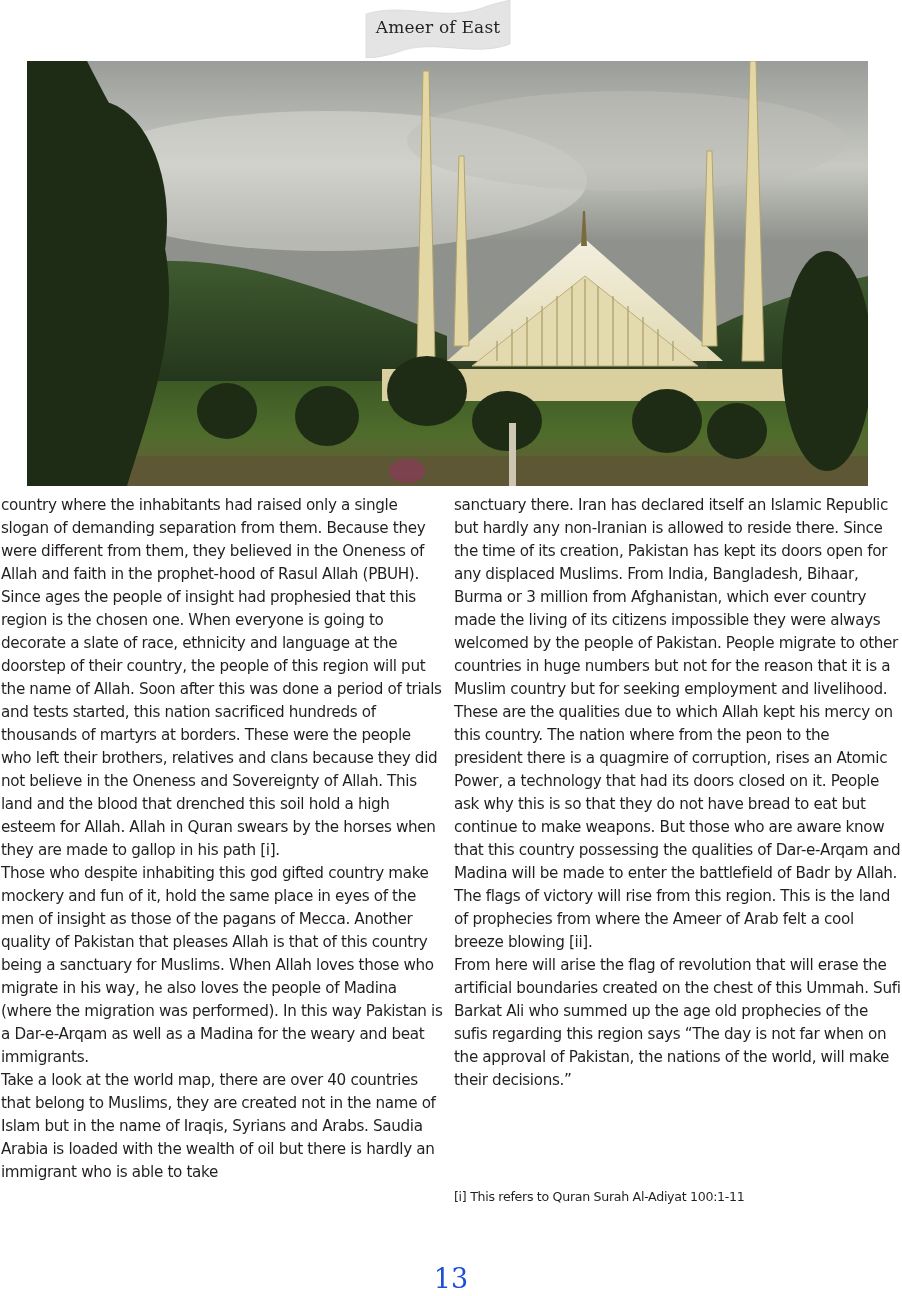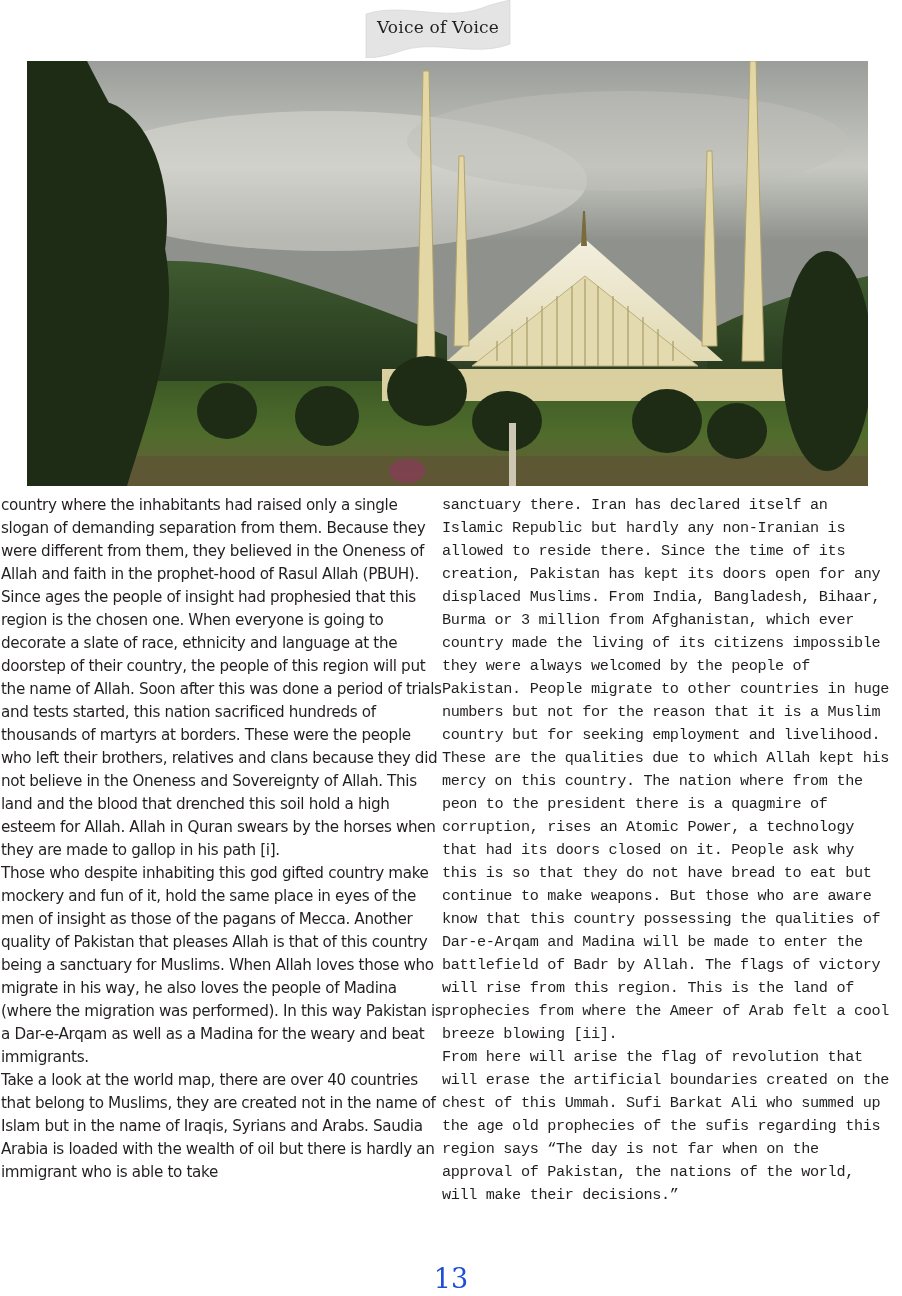--- a/index.html
+++ b/index.html
@@ -15,39 +15,39 @@
 
   
   .photo { position: absolute; left: 27px; top: 61px; width: 841px; height: 425px; overflow: hidden;
            background: linear-gradient(180deg, #8e9290 0%, #b9bcb8 18%, #c9cac4 32%, #9ea19b 48%, #5b6352 60%, #2f3f24 72%, #2c3a1e 100%); }
   .photo svg { position: absolute; left: 0; top: 0; }
 
   
   .col { position: absolute; top: 494px; font-family: "DejaVu Sans", sans-serif;
          font-size: 15.2px; line-height: 23px; color: #231f20; letter-spacing: -0.35px; }
   .col-left { left: 1px; width: 444px; }
-  .col-right { left: 442px; width: 448px; font-family: Liberation Mono, monospace; }
+  .col-right { left: 454px; width: 448px; }
   .col p { margin: 0; white-space: pre-line; }
 
   .footnotes { position: absolute; left: 454px; top: 1186px; width: 448px;
                font-family: "DejaVu Sans", sans-serif; font-size: 12.6px; line-height: 22px;
                color: #231f20; letter-spacing: -0.3px; }
   .footnotes p { margin: 0; }
 
   .page-number { position: absolute; left: 0; top: 1263px; width: 902px; text-align: center;
                  font-family: "DejaVu Serif", serif; font-size: 27px; color: #1d4ed8; }
 </style>
 </head>
 <body>
 
 <div class="banner">
   <svg width="148" height="58" viewBox="0 0 148 58">
     <path d="M2,14 C40,2 80,22 118,8 C128,4 138,2 146,0 L146,44 C110,58 70,38 34,52 C22,56 10,58 2,58 Z" fill="#e4e4e4" stroke="#d2d2d2" stroke-width="0.6"></path>
   </svg>
-  <div class="banner-title">Voice of Voice</div>
+  <div class="banner-title">Ameer of East</div>
 </div>
 
 <div class="photo">
   <svg width="841" height="425" viewBox="0 0 841 425">
     <defs>
       <linearGradient id="sky" x1="0" y1="0" x2="0" y2="1">
         <stop offset="0" stop-color="#9a9d99"></stop>
         <stop offset="0.35" stop-color="#c8c9c3"></stop>
         <stop offset="0.6" stop-color="#8f928c"></stop>
       </linearGradient>
@@ -127,15 +127,16 @@
   <p>Take a look at the world map, there are over 40 countries that belong to Muslims, they are created not in the name of Islam but in the name of Iraqis, Syrians and Arabs. Saudia Arabia is loaded with the wealth of oil but there is hardly an immigrant who is able to take</p>
 </div>
 
 <div class="col col-right">
   <p> sanctuary there. Iran has declared itself an Islamic Republic but hardly any non-Iranian is allowed to reside there. Since the time of its creation, Pakistan has kept its doors open for any displaced Muslims. From India, Bangladesh, Bihaar, Burma or 3 million from Afghanistan, which ever country made the living of its citizens impossible they were always welcomed by the people of Pakistan. People migrate to other countries in huge numbers but not for the reason that it is a Muslim country but for seeking employment and livelihood.</p>
   <p>These are the qualities due to which Allah kept his mercy on this country. The nation where from the peon to the president there is a quagmire of corruption, rises an Atomic Power, a technology that had its doors closed on it. People ask why this is so that they do not have bread to eat but continue to make weapons. But those who are aware know that this country possessing the qualities of Dar-e-Arqam and Madina will be made to enter the battlefield of Badr by Allah. The flags of victory will rise from this region. This is the land of prophecies from where the Ameer of Arab felt a cool breeze blowing [ii].</p>
   <p>From here will arise the flag of revolution that will erase the artificial boundaries created on the chest of this Ummah. Sufi Barkat Ali who summed up the age old prophecies of the sufis regarding this region says “The day is not far when on the approval of Pakistan, the nations of the world, will make their decisions.”</p>
 </div>
 
 <div class="footnotes">
+  <p>[i] This refers to Quran Surah Al-Adiyat 100:1-11</p>
 </div>
 
 <div class="page-number">13</div>
 
 </body></html>

